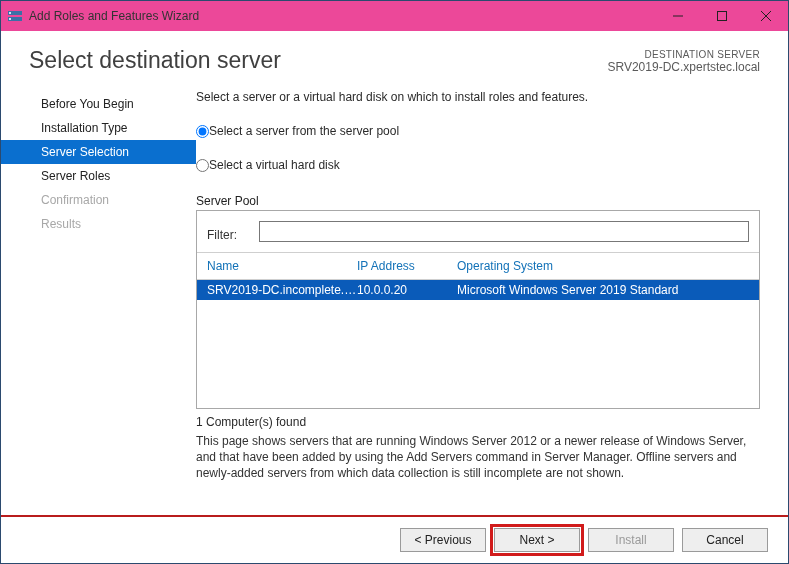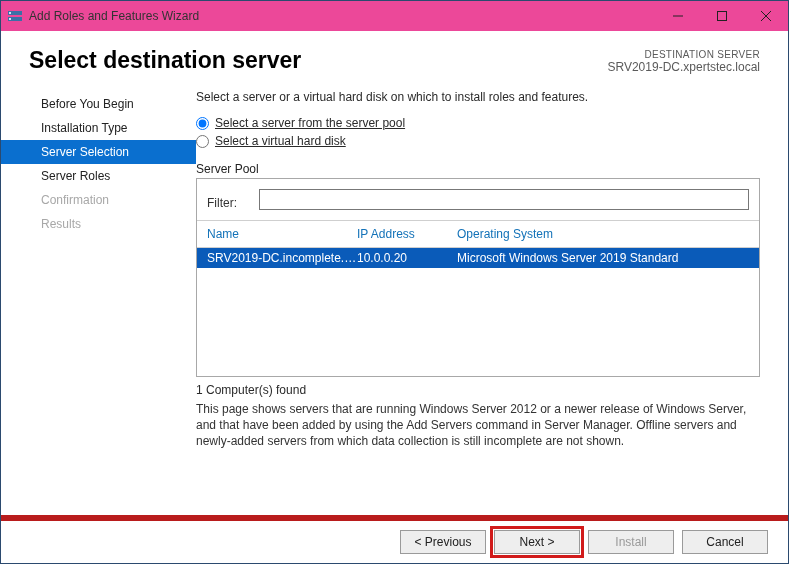--- a/index.html
+++ b/index.html
@@ -40,22 +40,22 @@
     font-size: 14px; color: #222;
     cursor: default;
   }
   
   .header {
     padding: 16px 28px 4px 28px;
     display: flex; align-items: flex-start;
   }
   .header h1 {
     font-size: 23px;
-    font-weight: 700;
-    color: #000000;
+    font-weight: 400;
+    color: #404040;
     margin: 0;
     flex: 1;
   }
   .dest-box {
     text-align: right;
     color: #5a5a5a;
     font-size: 10px;
     margin-top: 2px;
   }
   .dest-box .line1 { letter-spacing: 0.3px; }
@@ -86,23 +86,21 @@
   
   .main {
     flex: 1;
     display: flex; flex-direction: column;
     font-size: 12px;
     color: #2a2a2a;
   }
   .intro { margin: 4px 0 10px 0; }
   .radio-row {
     display: flex; align-items: center;
-    margin: 2px 0;
-    gap: 6px;
-    text-decoration: underline;
+    margin: 10px 0;
   }
   .radio-row input { margin: 0; }
   .section-label {
     margin-top: 12px;
     margin-bottom: 2px;
     color: #222;
   }
   .pool-box {
     border: 1px solid #a8a8a8;
     display: flex; flex-direction: column;
@@ -154,21 +152,21 @@
     line-height: 1.35;
   }
   
   .footer {
     height: 48px;
     display: flex;
     align-items: center;
     justify-content: flex-end;
     padding: 0 20px;
     gap: 8px;
-    border-top: 6px solid #b91c1c;
+    border-top: 2px solid #b91c1c;
   }
   .btn {
     width: 86px; height: 24px;
     border: 1px solid #9a9a9a;
     background: #eee;
     font-family: inherit;
     font-size: 12px;
     color: #222;
     cursor: default;
     padding: 0;

